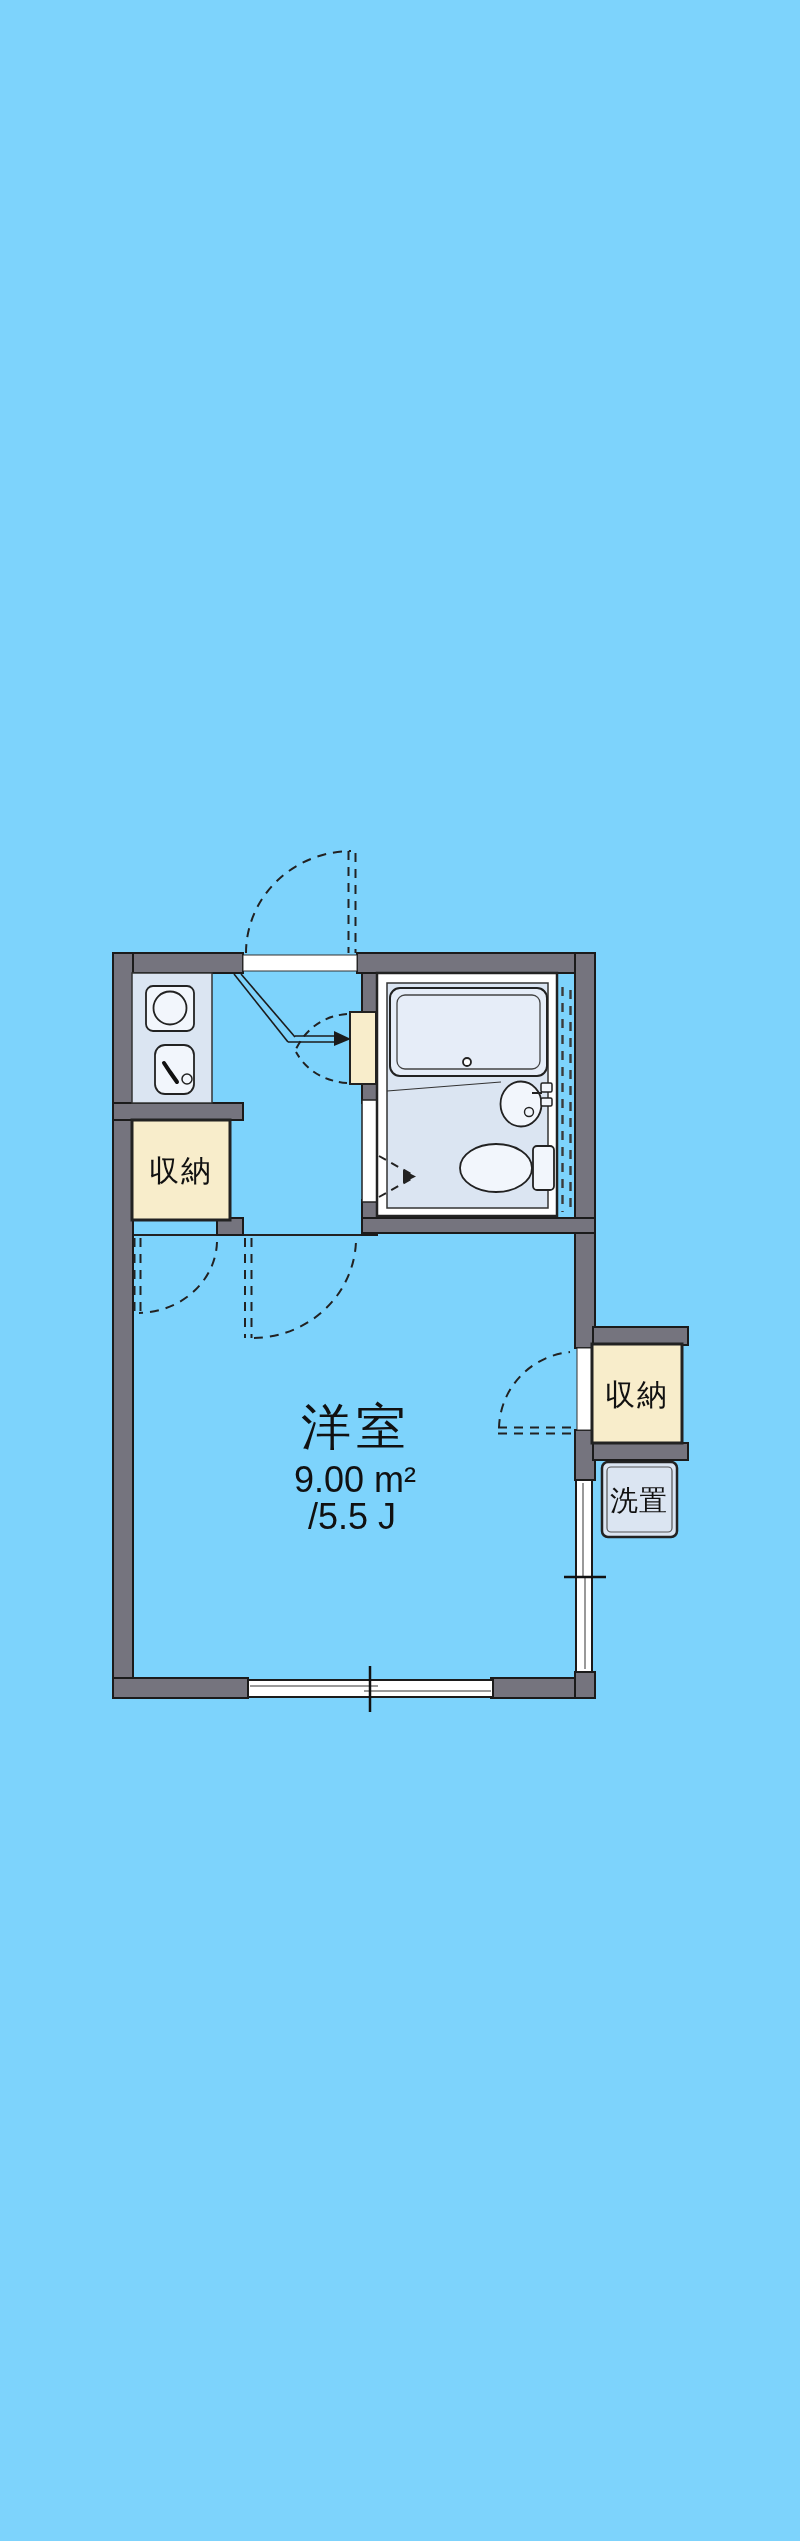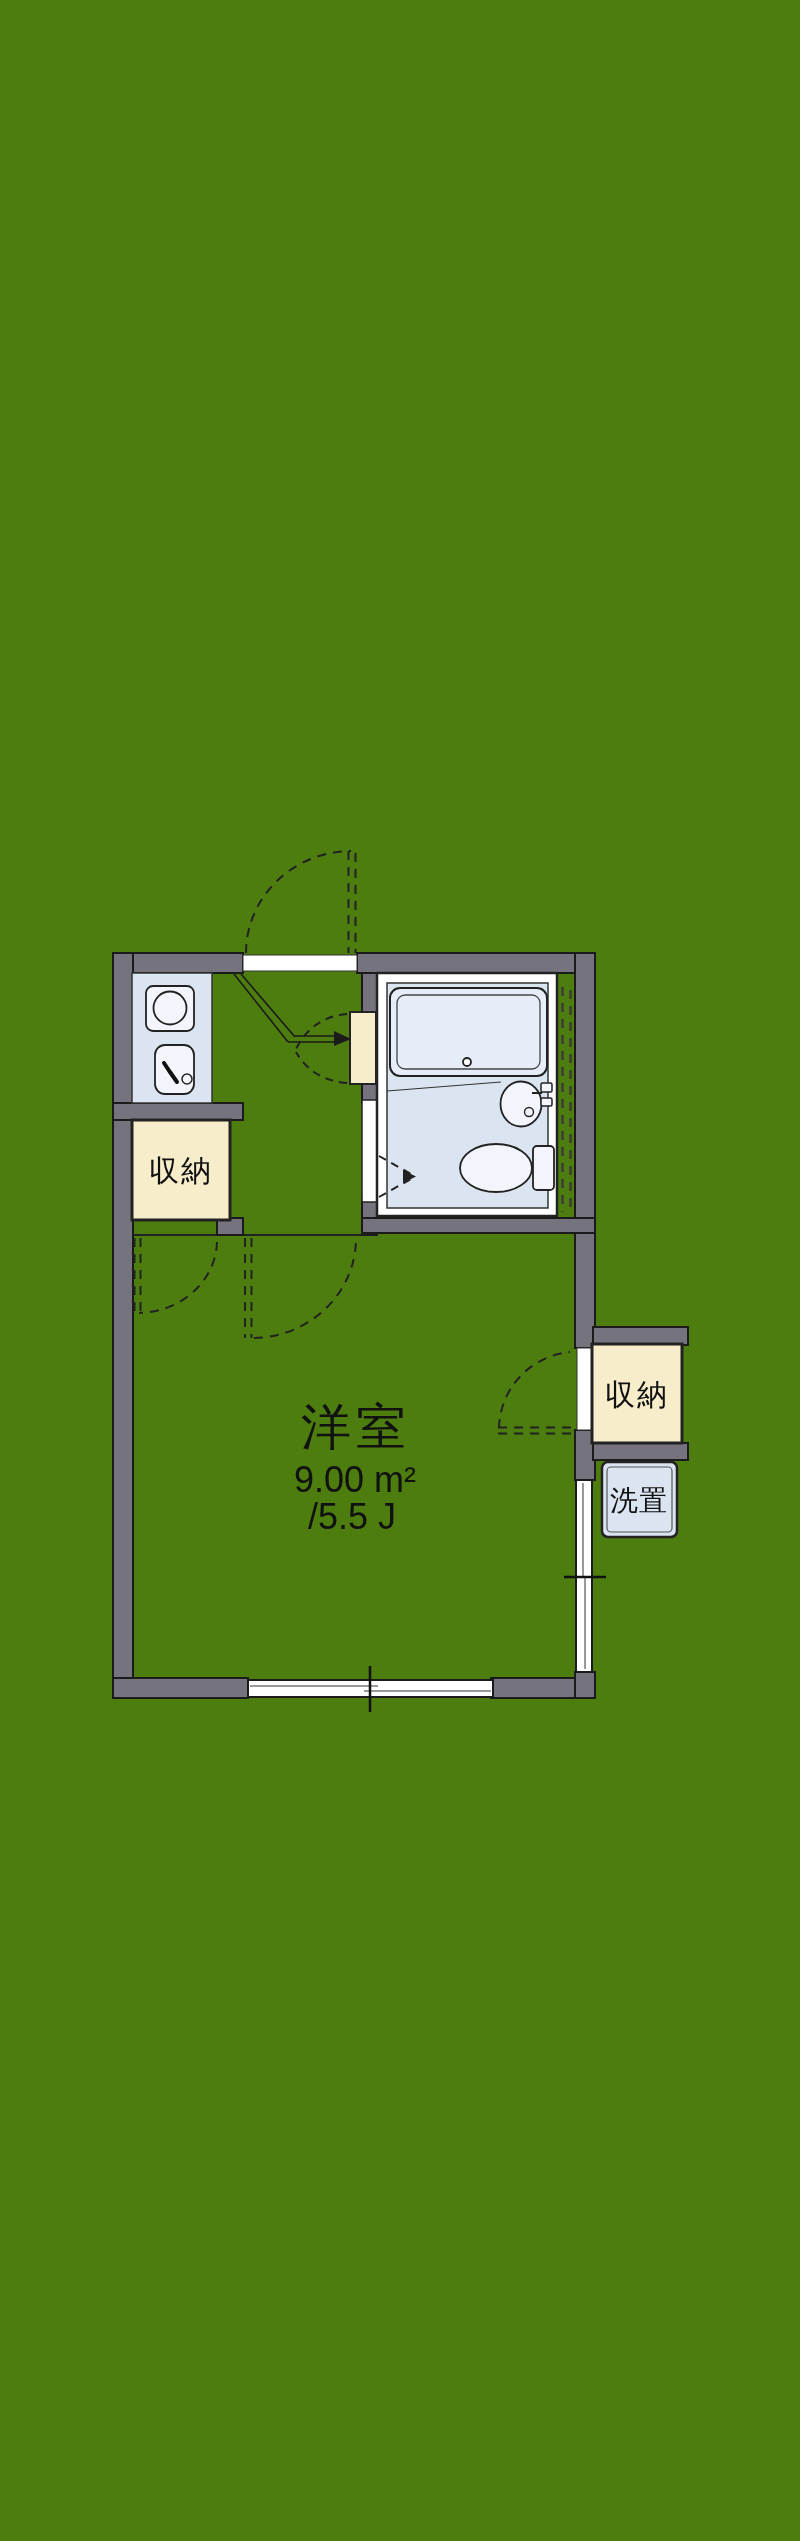--- a/index.html
+++ b/index.html
@@ -1,16 +1,16 @@
 <!DOCTYPE html>
 <html><head>
 <meta charset="utf-8">
 <style>
   html,body{margin:0;padding:0;background:#ffffff;}
-  #stage{position:relative;width:800px;height:2541px;background:#4d7c0f;overflow:hidden;
+  #stage{position:relative;width:800px;height:2541px;background:#7dd3fc;overflow:hidden;
          font-family:"Liberation Sans","DejaVu Sans",sans-serif;}
   svg text{font-family:"Liberation Sans","DejaVu Sans",sans-serif;}
 </style>
 </head>
 <body>
 
 <div id="stage">
 <svg width="800" height="2541" viewBox="0 0 800 2541">
 
   <line x1="133" y1="1235" x2="362" y2="1235" stroke="#222" stroke-width="2"></line>

